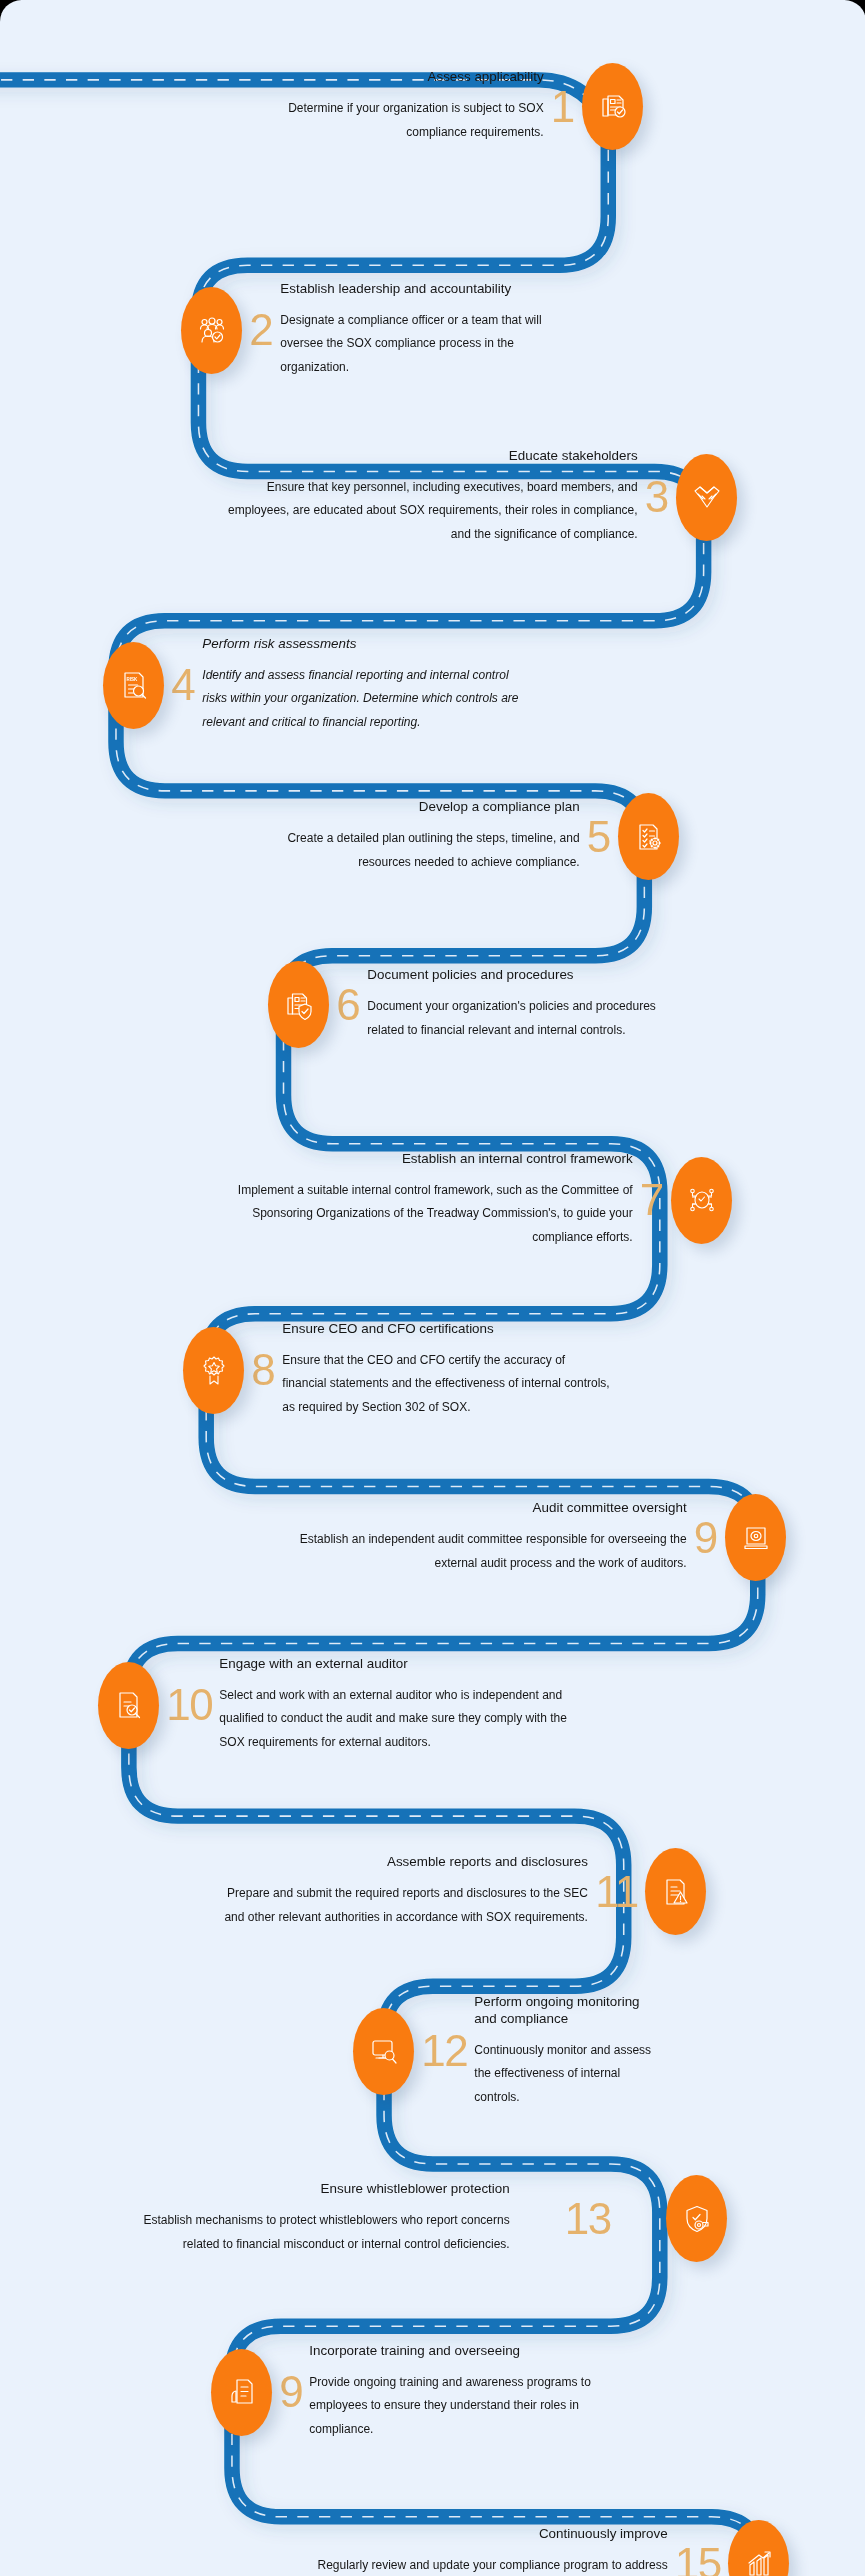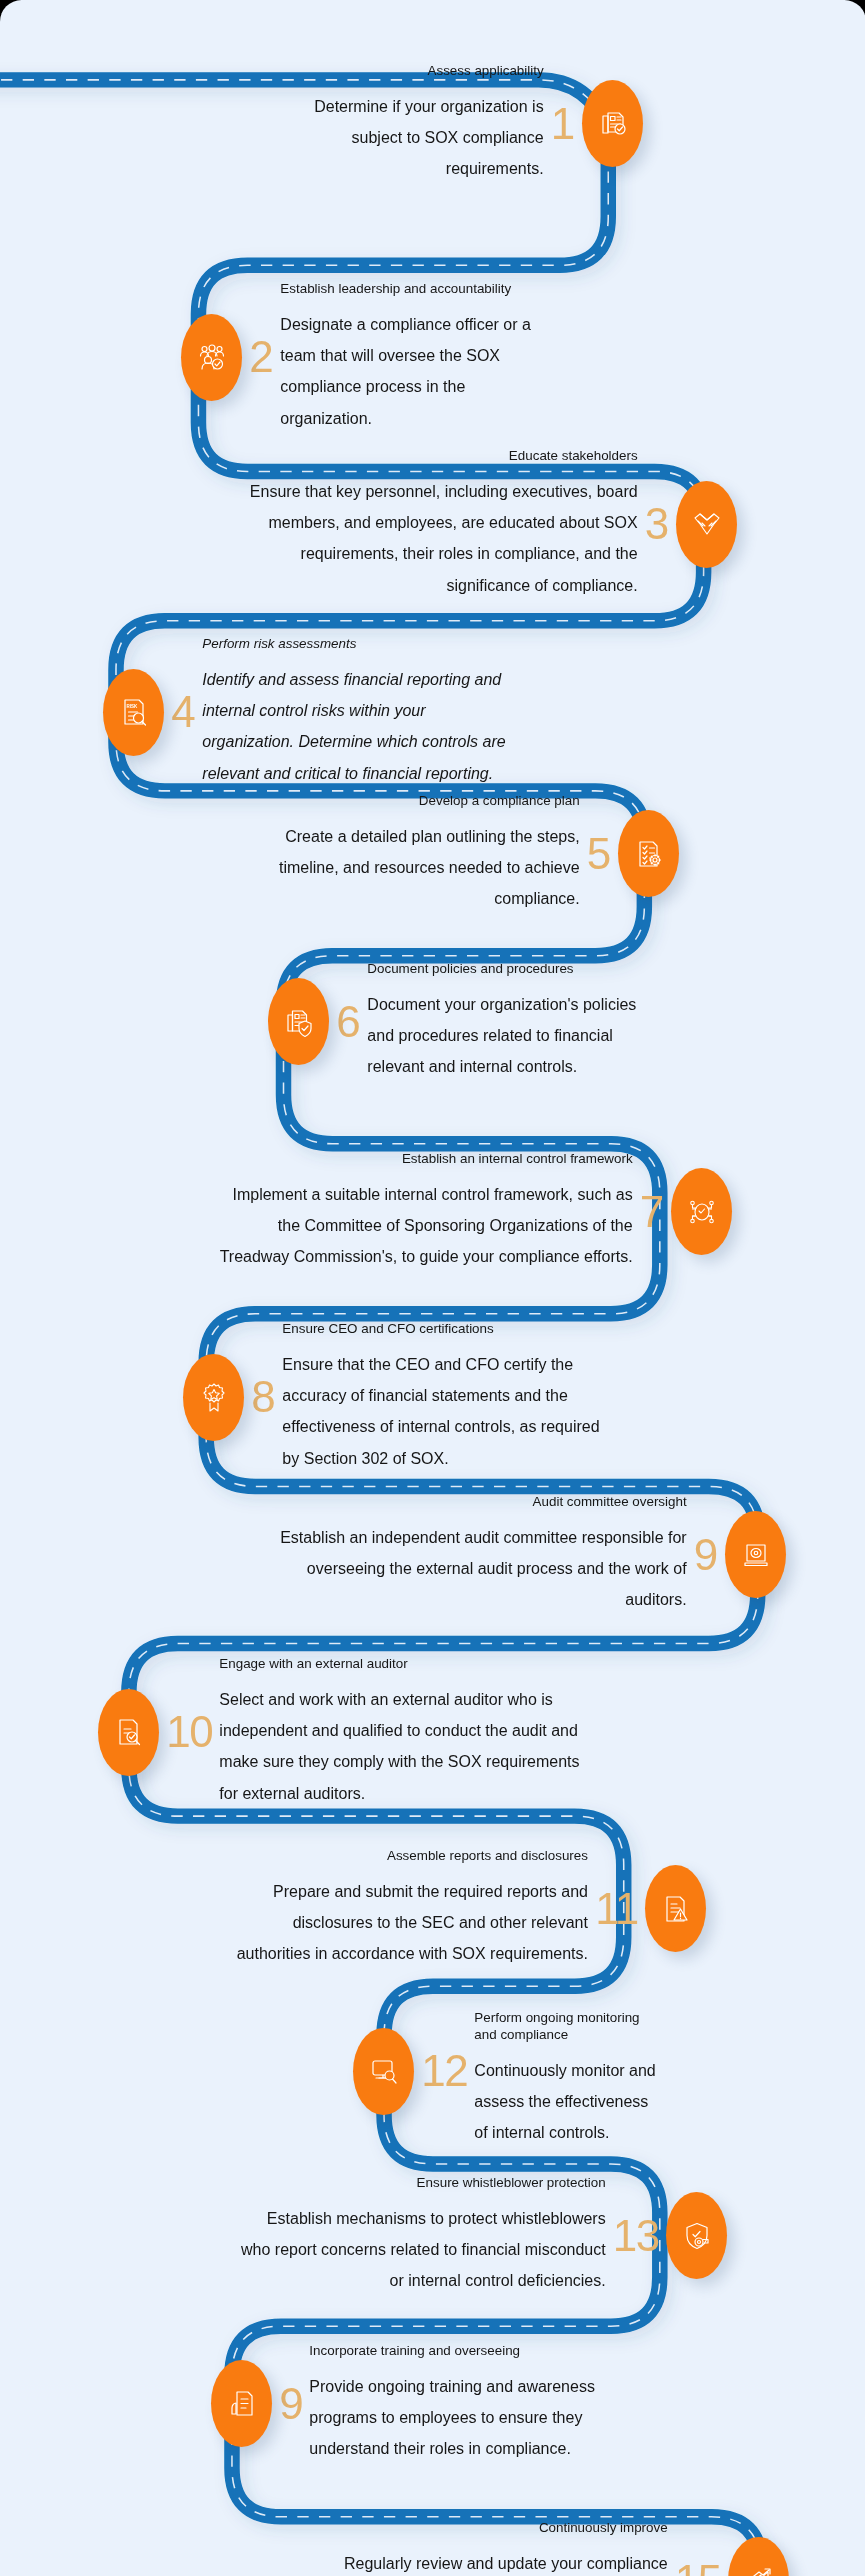--- a/index.html
+++ b/index.html
@@ -44,21 +44,21 @@
     flex:0 0 auto; padding:0 7.2px; position:relative; z-index:3;
   }
   .num.two-digit { letter-spacing:-1.5px; }
 
   .txt { flex:0 0 auto; position:relative; z-index:3; }
   .txt .title {
     font-size:13.4px; color:#161616; line-height:1.25;
     margin-bottom:11.3px; font-weight:400;
   }
   .txt .desc {
-    font-size:16px; color:#161616; line-height:1.95; font-weight:400;
+    font-size:12px; color:#161616; line-height:1.95; font-weight:400;
   }
   .step.right .txt { text-align:right; }
   .step.left  .txt { text-align:left;  }
 </style>
 </head>
 <body>
 
 <div id="stage">
 
   <div id="canvas">
@@ -332,27 +332,27 @@
       <div class="bubble">
         <svg viewBox="0 0 64 64" fill="none" stroke="#fff" stroke-width="2.4" stroke-linecap="round" stroke-linejoin="round">
           <rect x="10" y="12" width="38" height="28" rx="4"></rect>
           <path d="M22 46h16M30 40v6"></path>
             <path d="M16 46h28"></path>
           <circle cx="43" cy="41" r="9" fill="#f97b10"></circle>
           <path d="M49 48l7 8"></path>
         </svg>
       </div>
       <div class="num two-digit">12</div>
-      <div class="txt" style="width:185px;margin-top:16px;">
+      <div class="txt" style="width:185px;">
         <div class="title">Perform ongoing monitoring and compliance</div>
         <div class="desc">Continuously monitor and assess the effectiveness of internal controls.</div>
       </div>
     </div>
 
-    <div class="step right" style="top:2175px; right:139px;">
+    <div class="step right" style="top:2175px; right:139px;gap:48px;">
       <div class="txt" style="width:371px;">
         <div class="title">Ensure whistleblower protection</div>
         <div class="desc">Establish mechanisms to protect whistleblowers who report concerns related to financial misconduct or internal control deficiencies.</div>
       </div>
       <div class="num two-digit">13</div>
       <div class="bubble">
         <svg viewBox="0 0 64 64" fill="none" stroke="#fff" stroke-width="2.4" stroke-linecap="round" stroke-linejoin="round">
           <path d="M32 7l20 8v16c0 14-10 22-20 26-10-4-20-12-20-26V15z"></path>
           <path d="M24 29l4.5 4.5L38 23"></path>
           <circle cx="36" cy="44" r="8" fill="#f97b10"></circle>

